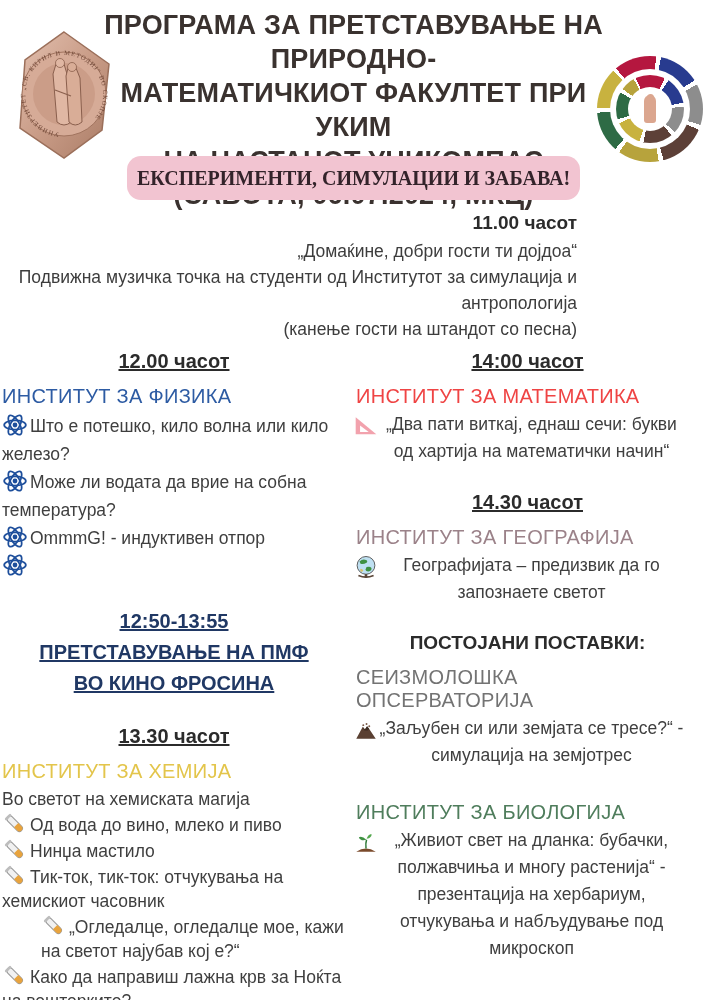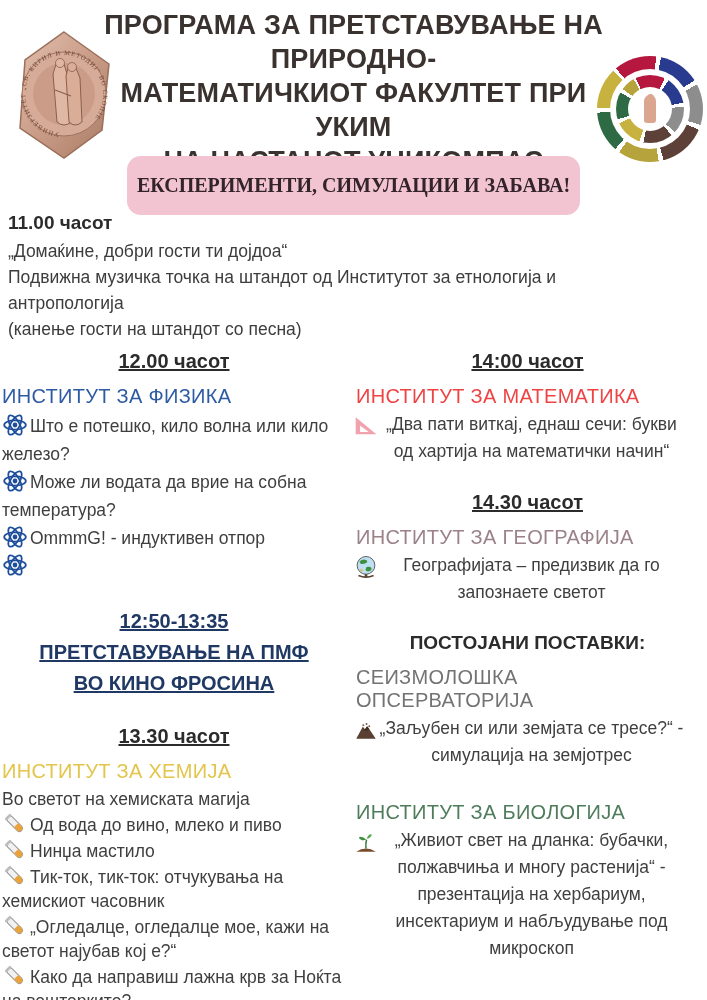--- a/index.html
+++ b/index.html
@@ -24,29 +24,29 @@
   .ring-figure {
     position:absolute; left:47px; top:39px; width:12px; height:28px;
     background:#dba68f; border-radius:6px 6px 3px 3px;
   }
   .ring-figure:before {
     content:""; position:absolute; top:-1px; left:2.5px; width:7px; height:7px;
     border-radius:50%; background:#dba68f;
   }
 
   .banner {
-    position:absolute; top:156px; left:127px; width:453px; height:59px;
+    position:absolute; top:156px; left:127px; width:453px; height:44px;
     border-radius:14px; display:flex; align-items:center; justify-content:center;
     font-family:"Liberation Serif", serif; font-weight:700; font-size:20px;
   }
 
   
   .opening {
-    position:absolute; top:210px; left:8px; width:563px;
-    text-align:left; font-size:17.5px; line-height:26px; color:#3d3d3d;
+    position:absolute; top:210px; left:14px; width:563px;
+    text-align:right; font-size:17.5px; line-height:26px; color:#3d3d3d;
   }
   .opening .time { font-weight:700; font-size:19px; color:#2b2b2b; margin-bottom:2px; }
 
   
   .columns { position:absolute; top:350px; left:0; width:707px; display:flex; }
   .col { position:relative; }
   .col-left  { width:352px; padding:0 6px 0 2px; }
   .col-right { width:355px; padding:0 8px 0 4px; }
 
   .time-h { text-align:center; font-weight:700; font-size:20px; color:#2b2b2b;text-decoration:underline; }
@@ -188,21 +188,21 @@
     <div class="ring-figure"></div>
   </div>
 
   <div class="banner" style="color: rgb(51, 35, 42); background-color: rgb(242, 196, 209);">
     <span>ЕКСПЕРИМЕНТИ, СИМУЛАЦИИ И ЗАБАВА!</span>
   </div>
 
   <div class="opening">
     <div class="time">11.00 часот</div>
     <div>„Домаќине, добри гости ти дојдоа“</div>
-    <div>Подвижна музичка точка на штандот од Институтот за етнологија и антропологија</div>
+    <div>Подвижна музичка точка на студенти од Институтот за симулација и антропологија</div>
     <div>(канење гости на штандот со песна)</div>
   </div>
 
   <div class="columns">
 
     <div class="col col-left">
 
       <div class="time-h">12.00 часот</div>
       <div class="inst-h" style="color: rgb(45, 91, 163);">ИНСТИТУТ ЗА ФИЗИКА</div>
 
@@ -223,21 +223,21 @@
             </svg><span>OmmmG! - индуктивен отпор</span>
         </div>
         <div class="item">
           <svg class="icon">
               <use href="#sym-atom"></use>
             </svg>
         </div>
       </div>
 
       <div class="gap-b"></div>
-      <div class="highlight-h" style="color: rgb(32, 56, 100);">12:50-13:35 ПРЕТСТАВУВАЊЕ НА ПМФ ВО КИНО ФРОСИНА</div>
+      <div class="highlight-h" style="color: rgb(32, 56, 100);">12:50-13:55 ПРЕТСТАВУВАЊЕ НА ПМФ ВО КИНО ФРОСИНА</div>
       <div class="gap-b"></div>
 
       <div class="time-h">13.30 часот</div>
       <div class="inst-h" style="color: rgb(227, 197, 75);">ИНСТИТУТ ЗА ХЕМИЈА</div>
 
       <div class="items-left" style="line-height:1;">
         <div class="item" style="line-height:24px;">
           <span>Во светот на хемиската магија</span>
         </div>
         <div class="item" style="line-height:24px;">
@@ -248,21 +248,21 @@
         <div class="item" style="line-height:24px;">
           <svg class="icon">
               <use href="#sym-tube"></use>
             </svg><span>Нинџа мастило</span>
         </div>
         <div class="item" style="line-height:24px;">
           <svg class="icon">
               <use href="#sym-tube"></use>
             </svg><span>Тик-ток, тик-ток: отчукувања на хемискиот часовник</span>
         </div>
-        <div class="item" style="line-height:24px;">
+        <div class="item" style="line-height:24px;margin-left:39px;">
           <svg class="icon">
               <use href="#sym-tube"></use>
             </svg><span>„Огледалце, огледалце мое, кажи на светот најубав кој е?“</span>
         </div>
         <div class="item" style="line-height:24px;">
           <svg class="icon">
               <use href="#sym-tube"></use>
             </svg><span>Како да направиш лажна крв за Ноќта на вештерките?</span>
         </div>
         <div class="item" style="line-height:24px;">
@@ -307,21 +307,21 @@
         <span>„Заљубен си или земјата се тресе?“ - симулација на земјотрес</span>
       </div>
 
       <div class="gap-c"></div>
 
       <div class="inst-h" style="color: rgb(79, 125, 92);">ИНСТИТУТ ЗА БИОЛОГИЈА</div>
       <div class="item-right">
         <svg class="icon">
             <use href="#sym-seedling"></use>
           </svg>
-        <span>„Живиот свет на дланка: бубачки, полжавчиња и многу растенија“ - презентација на хербариум, инсектариум и набљудување под микроскоп</span>
+        <span>„Живиот свет на дланка: бубачки, полжавчиња и многу растенија“ - презентација на хербариум, отчукувања и набљудување под микроскоп</span>
       </div>
 
       <div class="gap-c"></div>
 
       <div class="inst-h" style="line-height: 27px; padding: 0px 30px; color: rgb(203, 170, 78);">ИНСТИТУТ ЗА ЕТНОЛОГИЈА И АНТРОПОЛОГИЈА</div>
 
     </div>
   </div>
 </div>
 

